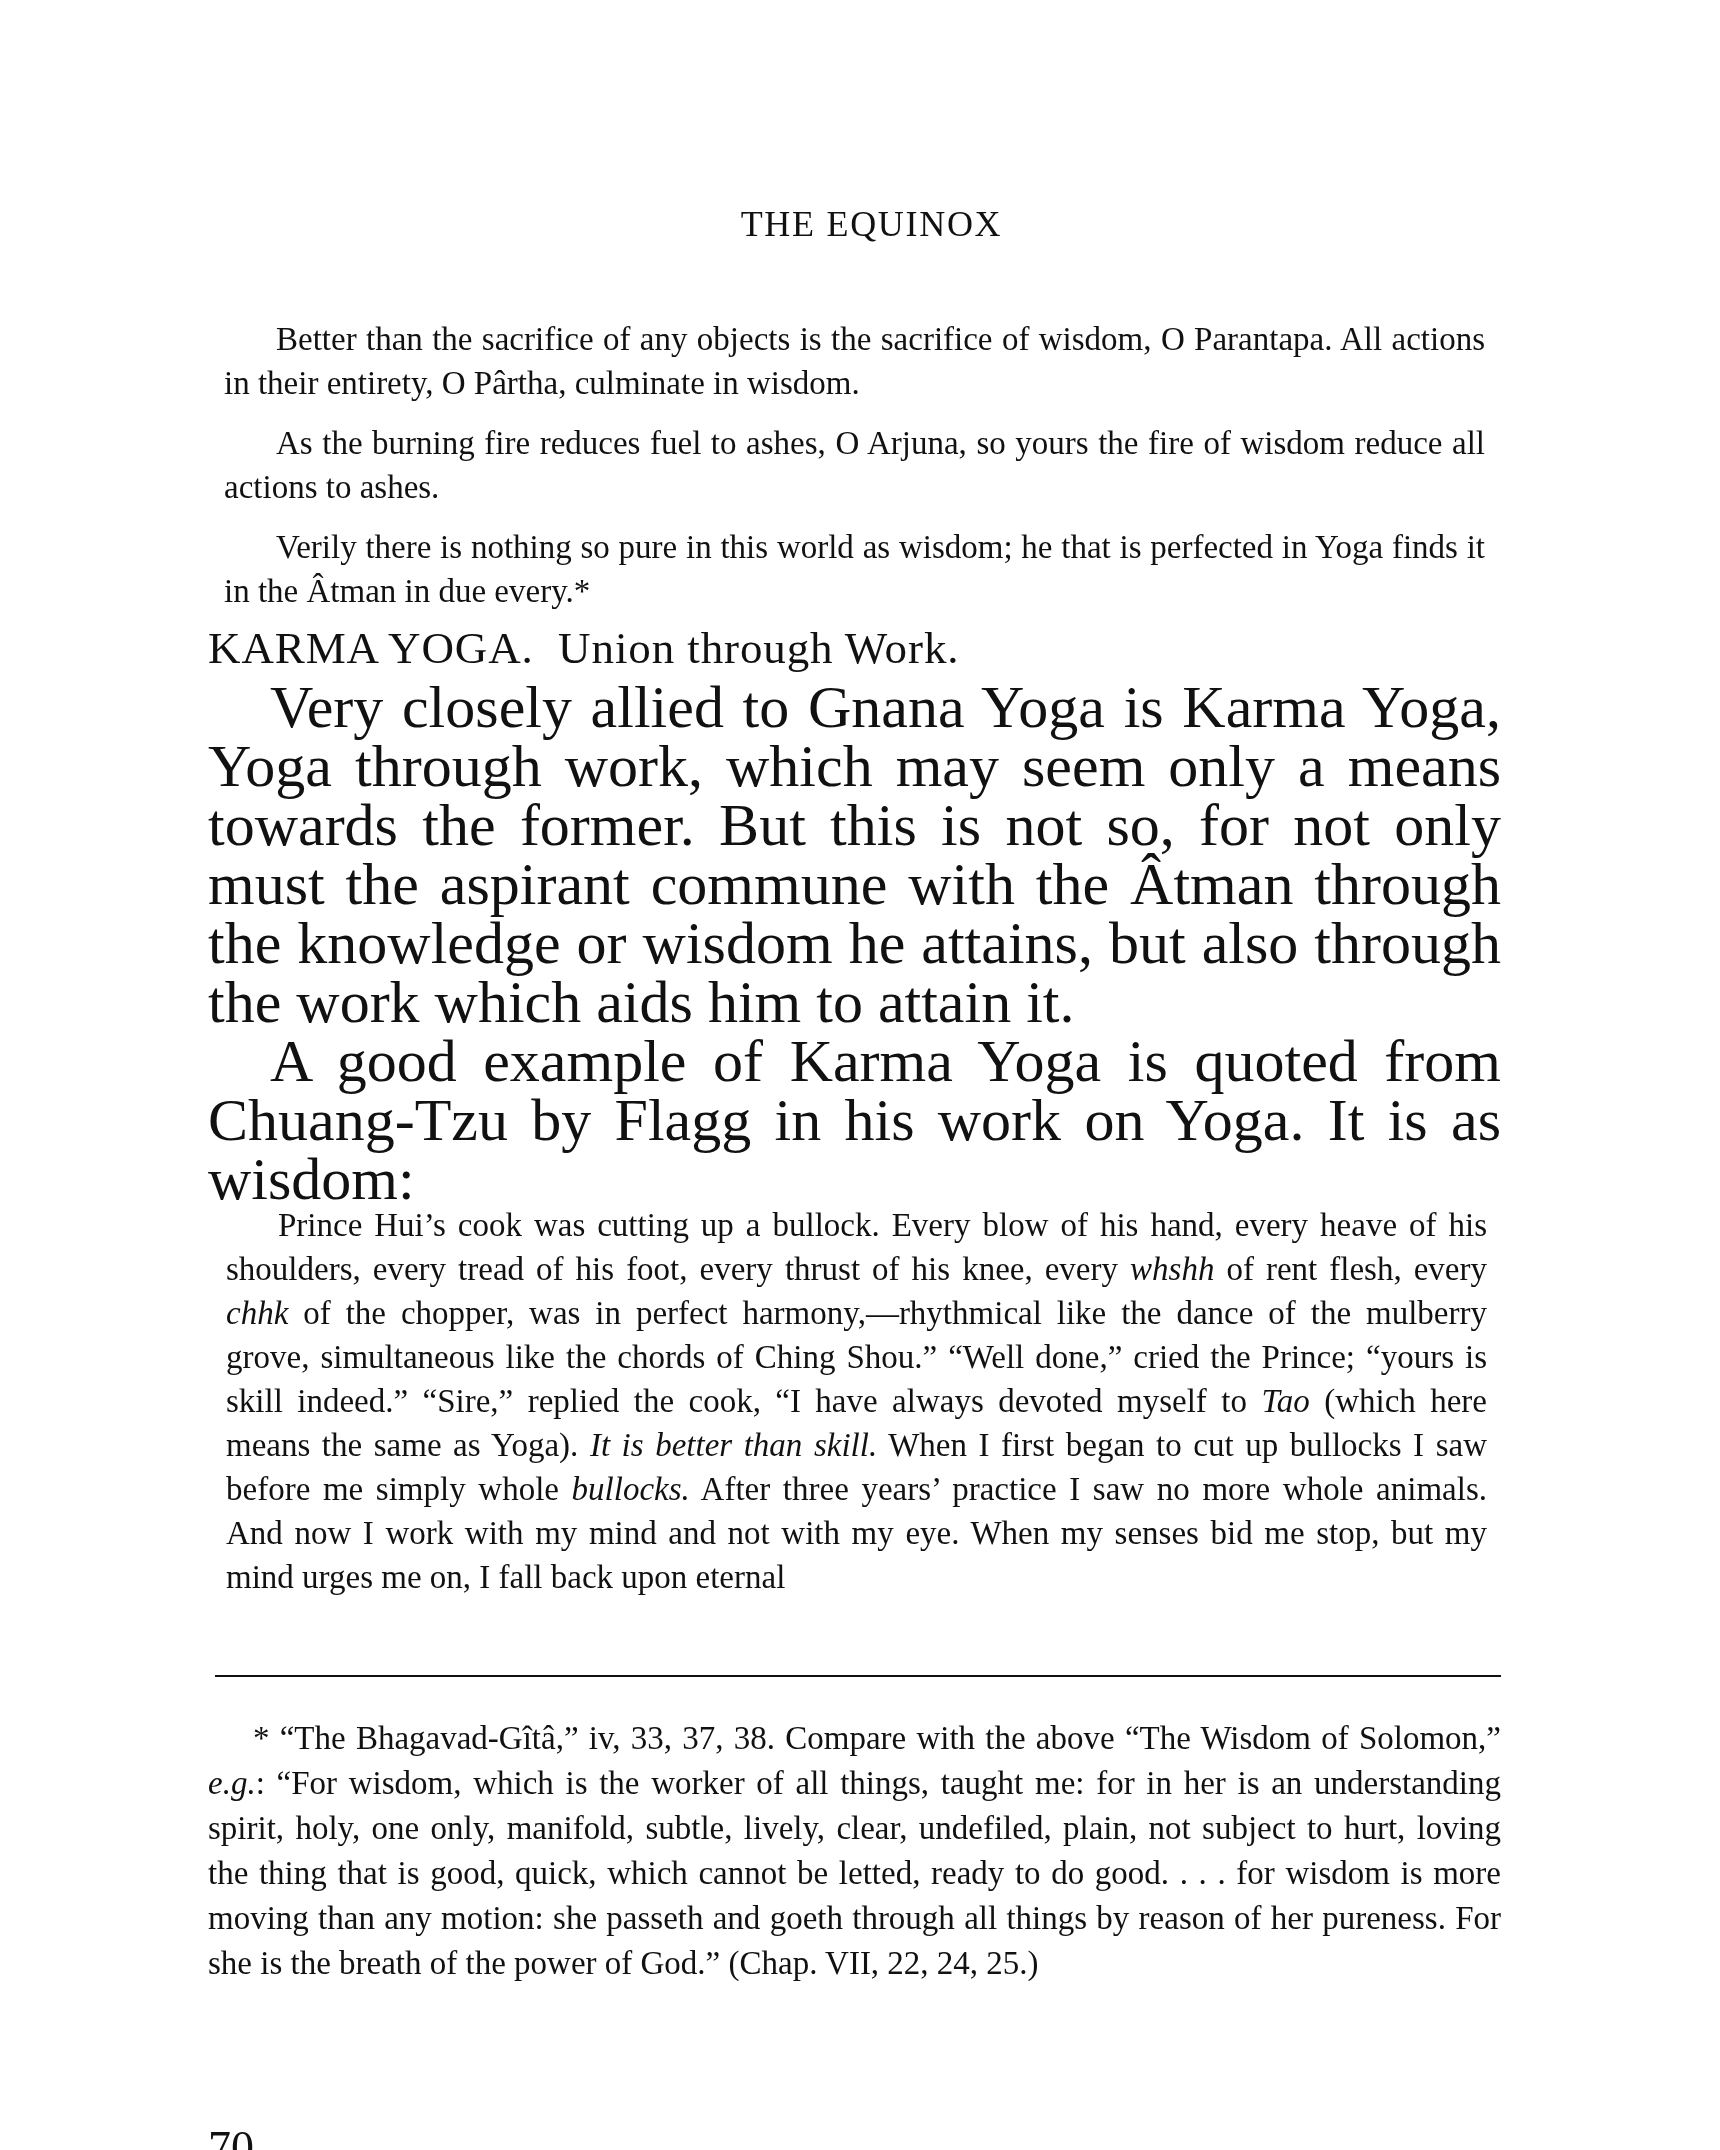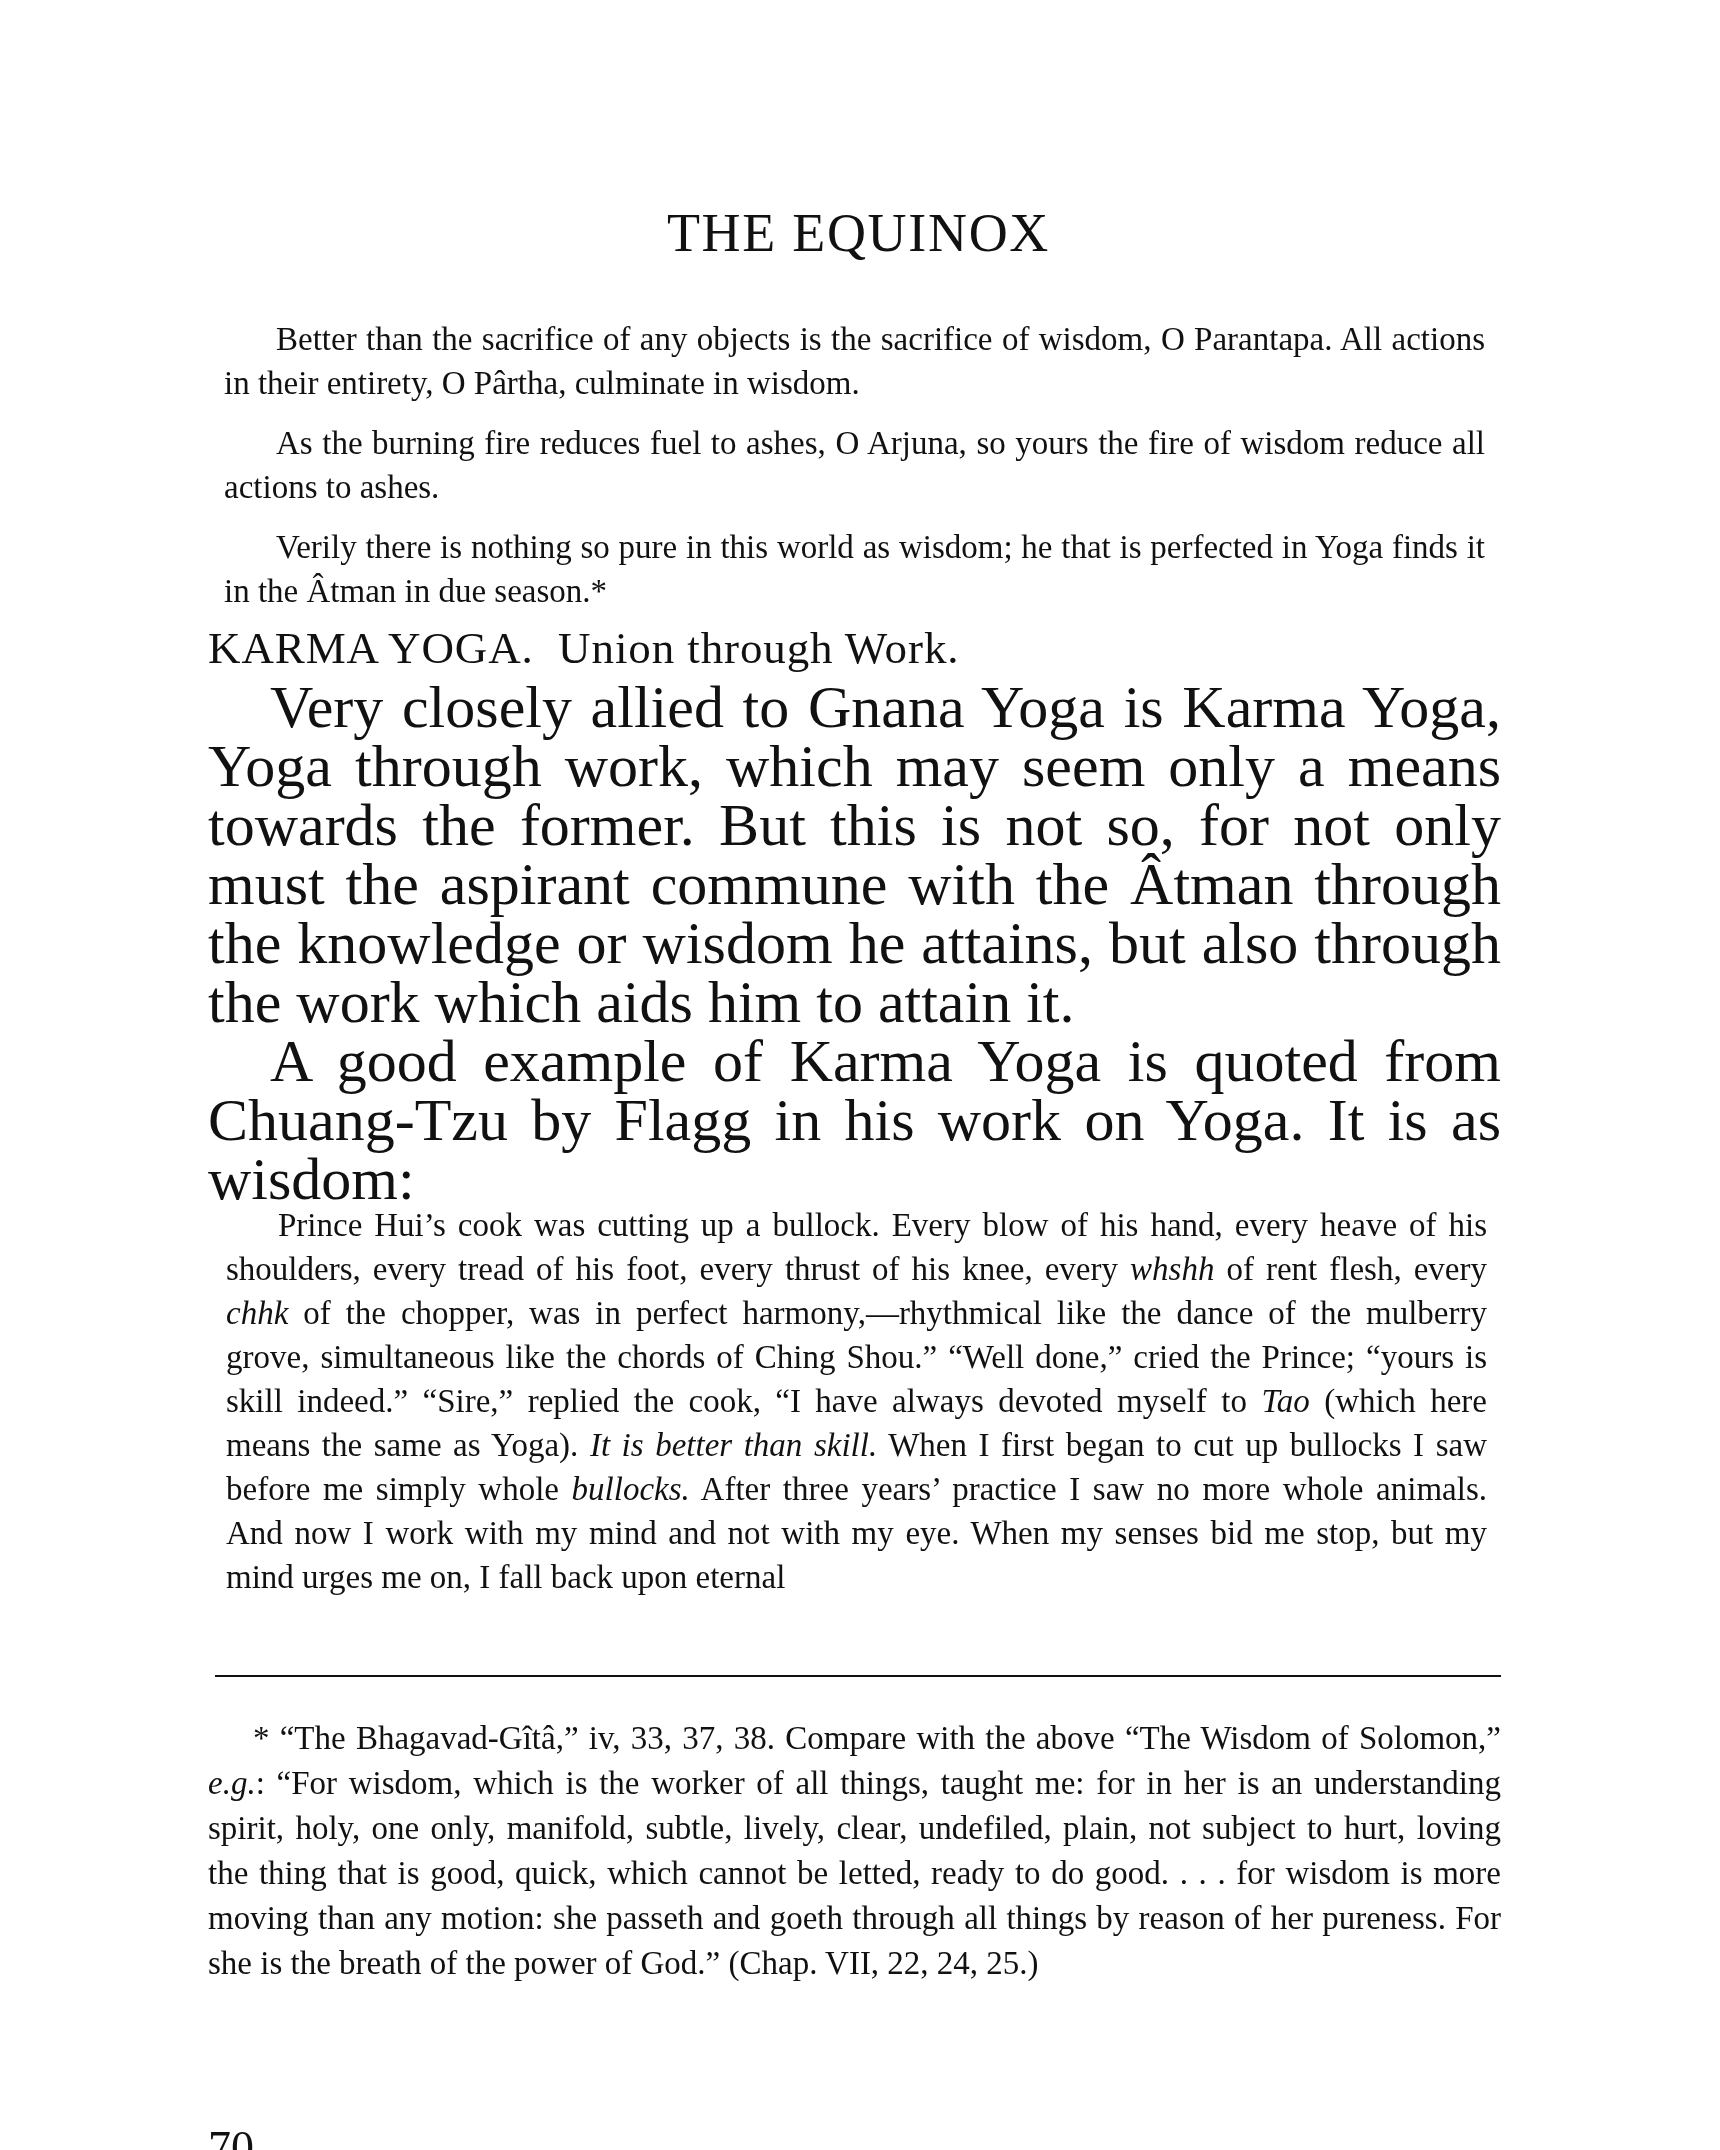--- a/index.html
+++ b/index.html
@@ -1,18 +1,18 @@
 <!DOCTYPE html>
 <html style="font-size:6.9px"><head>
 <meta charset="utf-8">
 <style>
   html, body { margin: 0; padding: 0; background: #ffffff; }
   body { width: 1721px; height: 2344px; position: relative; overflow: hidden; color: #111111; font-family: "Liberation Serif", "DejaVu Serif", serif; }
   .page { position: absolute; left: 208px; top: 0; width: 1293px; }
-  .header { position: absolute; top: 206px; left: 4px; width: 1293px; text-align: center; font-size: 54px; letter-spacing: 1.7px; line-height: 1; }
+  .header { position: absolute; top: 206px; left: 17px; width: 1293px; text-align: center; font-size: 36px; letter-spacing: 1.7px; line-height: 1; }
   .small { font-size: 33px; line-height: 44px; text-align: justify; text-align-last: left; }
   .small p { margin: 16px; text-indent: 52px; }
   .para1 { position: absolute; top: 301px; left: 0; width: 1293px; }
   .section { position: absolute; top: 619px; left: 0; width: 1293px; }
   .section-title { font-size: 45px; line-height: 59px; margin: 0; letter-spacing: 0.9px; }
   .large { font-size: 60px; line-height: 59px; text-align: justify; text-align-last: left; }
   .large p { margin: 0; text-indent: 62px; }
   .quote { position: absolute; top: 1187px; left: 2px; width: 1293px; }
   .quote em { font-style: italic; }
   .rule { position: absolute; top: 1675px; left: 6.5px; width: 1286px; height: 0; border-top: 2.2px solid #111; }
@@ -24,21 +24,21 @@
 </head>
 <body>
 
 <div class="page">
 
   <div class="header">THE EQUINOX</div>
 
   <div class="para1 small">
     <p>Better than the sacrifice of any objects is the sacrifice of wisdom, O Parantapa. All actions in their entirety, O Pârtha, culminate in wisdom.</p>
     <p>As the burning fire reduces fuel to ashes, O Arjuna, so yours the fire of wisdom reduce all actions to ashes.</p>
-    <p>Verily there is nothing so pure in this world as wisdom; he that is perfected in Yoga finds it in the Âtman in due season.*</p>
+    <p>Verily there is nothing so pure in this world as wisdom; he that is perfected in Yoga finds it in the Âtman in due every.*</p>
   </div>
 
   <div class="section">
     <div class="section-title">
       <span>KARMA YOGA.</span>&nbsp;&nbsp;<span>Union through Work.</span>
     </div>
     <div class="large">
       <p>Very closely allied to Gnana Yoga is Karma Yoga, Yoga through work, which may seem only a means towards the former. But this is not so, for not only must the aspirant commune with the Âtman through the knowledge or wisdom he attains, but also through the work which aids him to attain it.</p>
       <p>A good example of Karma Yoga is quoted from Chuang-Tzu by Flagg in his work on Yoga. It is as wisdom:</p>
     </div>

